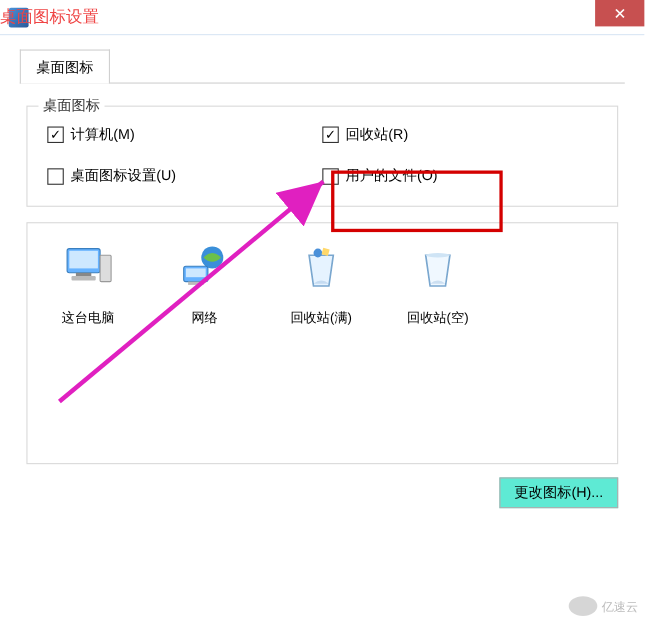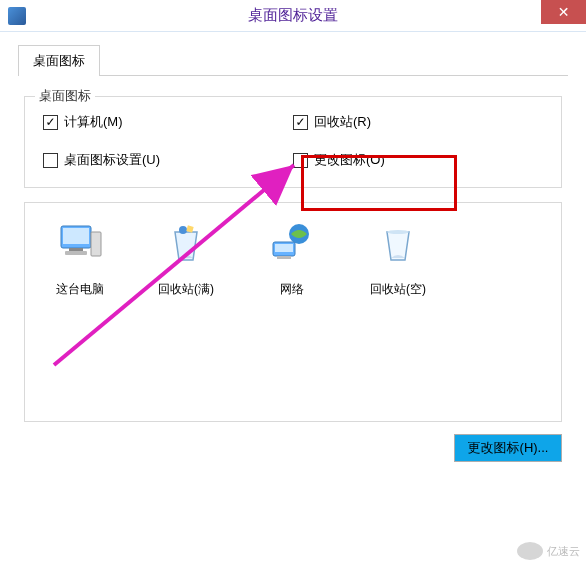--- a/index.html
+++ b/index.html
@@ -22,23 +22,23 @@
     }
     .titlebar .title-icon {
       width: 18px; height: 18px;
       margin-left: 8px;
       background: linear-gradient(135deg,#4a90d9,#2a5a9a);
       border-radius: 2px;
     }
     .titlebar .title-text {
       position: absolute;
       left: 0; right: 0;
-      text-align: center;
+      text-align: left;
       font-size: 15px;
-      color: #4c1d95;
+      color: #ef4444;
       pointer-events: none;
     }
     .titlebar .close-btn {
       position: absolute;
       right: 0; top: 0;
       width: 45px; height: 24px;
       background: #c75050;
       color: #fff;
       display: flex; align-items: center; justify-content: center;
       font-size: 14px;
@@ -142,21 +142,21 @@
     .button-row {
       display: flex;
       justify-content: flex-end;
       gap: 10px;
       padding: 0 6px;
     }
     .btn {
       min-width: 108px;
       height: 28px;
       border: 1px solid #adadad;
-      background: #0ea5e9;
+      background: #5eead4;
       font-size: 13px;
       display: flex; align-items: center; justify-content: center;
     }
     .arrow {
       position: absolute;
       top: 155px; left: 34px;
       width: 280px; height: 220px;
       pointer-events: none;
     }
     .watermark {
@@ -212,21 +212,21 @@
           <span>回收站(R)</span>
         </div>
 
         <div class="check">
           <span class="box"></span>
           <span>桌面图标设置(U)</span>
         </div>
 
         <div class="check">
           <span class="box"></span>
-          <span>更改图标(O)</span>
+          <span>用户的文件(O)</span>
         </div>
 
 
       </div>
 
       <div class="highlight"></div>
     </div>
 
     <div class="icons-panel">
       <div class="icon-row">
@@ -240,46 +240,46 @@
               <rect x="8" y="29" width="22" height="4" rx="1" fill="#bbb"></rect>
               <rect x="34" y="10" width="10" height="24" rx="1" fill="#ddd" stroke="#999"></rect>
             </svg>
           </div>
           <span class="icon-label">这台电脑</span>
         </div>
 
 
         <div class="icon-item">
           <div class="icon-box">
-            <svg width="42" height="42" viewBox="0 0 42 42">
-              <path d="M10 10 L32 10 L28 38 L14 38 Z" fill="#e6f3ff" stroke="#7aa7cf" stroke-width="1.5"></path>
-              <path d="M14 36 Q21 30 28 36" fill="#7aa7cf" opacity=".3"></path>
-              <circle cx="18" cy="8" r="4" fill="#4a90d9"></circle>
-              <rect x="22" y="4" width="6" height="6" fill="#ffd86b" transform="rotate(15 25 7)"></rect>
-            </svg>
-          </div>
-          <span class="icon-label">回收站(满)</span>
-        </div>
-
-        <div class="icon-item">
-          <div class="icon-box">
             <svg width="46" height="42" viewBox="0 0 46 42">
               <circle cx="30" cy="12" r="10" fill="#3a8fd9"></circle>
               <path d="M22 12 Q30 4 38 12 Q30 20 22 12" fill="#6cc04a"></path>
               <rect x="4" y="20" width="22" height="14" rx="2" fill="#66b2ff" stroke="#3a7fbf"></rect>
               <rect x="6" y="22" width="18" height="8" fill="#cde8ff"></rect>
               <rect x="8" y="34" width="14" height="3" fill="#bbb"></rect>
             </svg>
           </div>
           <span class="icon-label">网络</span>
         </div>
 
         <div class="icon-item">
           <div class="icon-box">
             <svg width="42" height="42" viewBox="0 0 42 42">
+              <path d="M10 10 L32 10 L28 38 L14 38 Z" fill="#e6f3ff" stroke="#7aa7cf" stroke-width="1.5"></path>
+              <path d="M14 36 Q21 30 28 36" fill="#7aa7cf" opacity=".3"></path>
+              <circle cx="18" cy="8" r="4" fill="#4a90d9"></circle>
+              <rect x="22" y="4" width="6" height="6" fill="#ffd86b" transform="rotate(15 25 7)"></rect>
+            </svg>
+          </div>
+          <span class="icon-label">回收站(满)</span>
+        </div>
+
+        <div class="icon-item">
+          <div class="icon-box">
+            <svg width="42" height="42" viewBox="0 0 42 42">
               <path d="M10 10 L32 10 L28 38 L14 38 Z" fill="#f0f8ff" stroke="#7aa7cf" stroke-width="1.5"></path>
               <path d="M14 36 Q21 30 28 36" fill="#7aa7cf" opacity=".3"></path>
               <ellipse cx="21" cy="10" rx="11" ry="2" fill="#cfe4f5"></ellipse>
             </svg>
           </div>
           <span class="icon-label">回收站(空)</span>
         </div>
 
       </div>
     </div>

